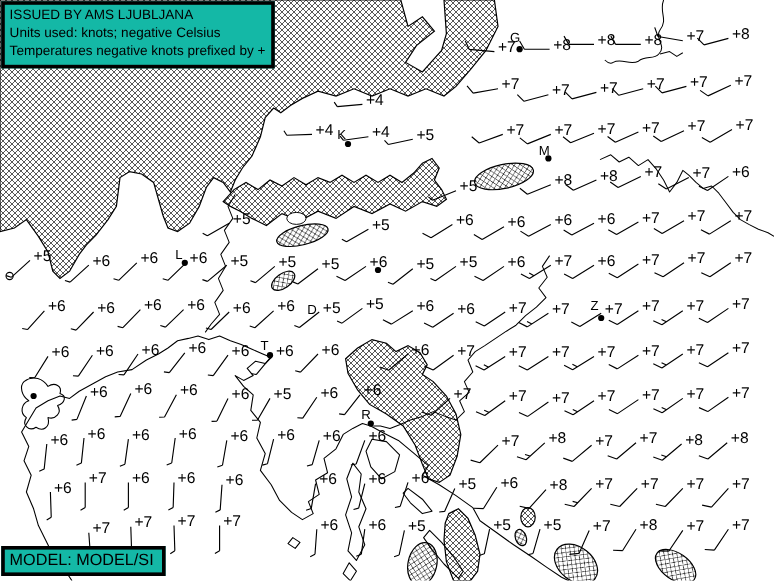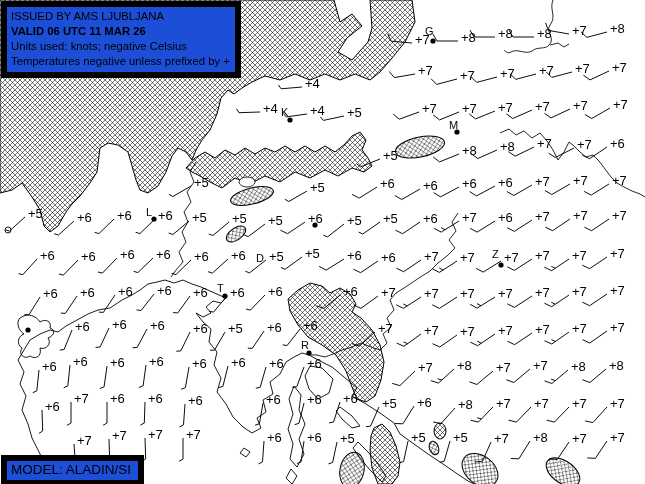--- a/index.html
+++ b/index.html
@@ -1,19 +1,19 @@
 <!DOCTYPE html>
 <html><head>
 <meta charset="utf-8">
 <style>
   html,body{margin:0;padding:0;background:#fff;}
   #stage{position:relative;width:645px;height:484px;overflow:hidden;background:#fff;
          font-family:"Liberation Sans",sans-serif;}
   #map-svg{position:absolute;left:0;top:0;}
-  .overlay-box{position:absolute;background:#1d4ed8;border:6px solid #000000;color:#000;}
+  .overlay-box{position:absolute;background:#14b8a6;border:3px solid #000000;color:#000;}
   #info-box{left:1px;top:1px;padding:2px 5px 3px 4px;font-size:11.3px;line-height:1.33;white-space:nowrap;}
   #model-box{left:1px;top:455px;padding:1px 7px 3px 4px;font-size:13.5px;}
   .b{font-weight:bold;}
 </style>
 </head>
 <body>
 
 <div id="stage">
   <svg id="map-svg" width="645" height="484" viewBox="0 0 645 484">
     <defs>
@@ -653,18 +653,17 @@
           <circle cx="315" cy="225" r="2.6" fill="#000"></circle>
         </g>
         <g>
           <circle cx="28" cy="330" r="2.6" fill="#000"></circle>
         </g>
       </g>
   </svg>
 
   <div id="info-box" class="overlay-box">
       <div><span>ISSUED BY AMS LJUBLJANA</span></div>
-      <div><span class="b">VALID 06 UTC 11 MAR 26</span></div>
       <div><span>Units used: knots; negative Celsius</span></div>
-      <div><span>Temperatures negative unless prefixed by +</span></div>
+      <div><span>Temperatures negative knots prefixed by +</span></div>
     </div>
-  <div id="model-box" class="overlay-box">MODEL: ALADIN/SI</div>
+  <div id="model-box" class="overlay-box">MODEL: MODEL/SI</div>
 </div>
 
 </body></html>

